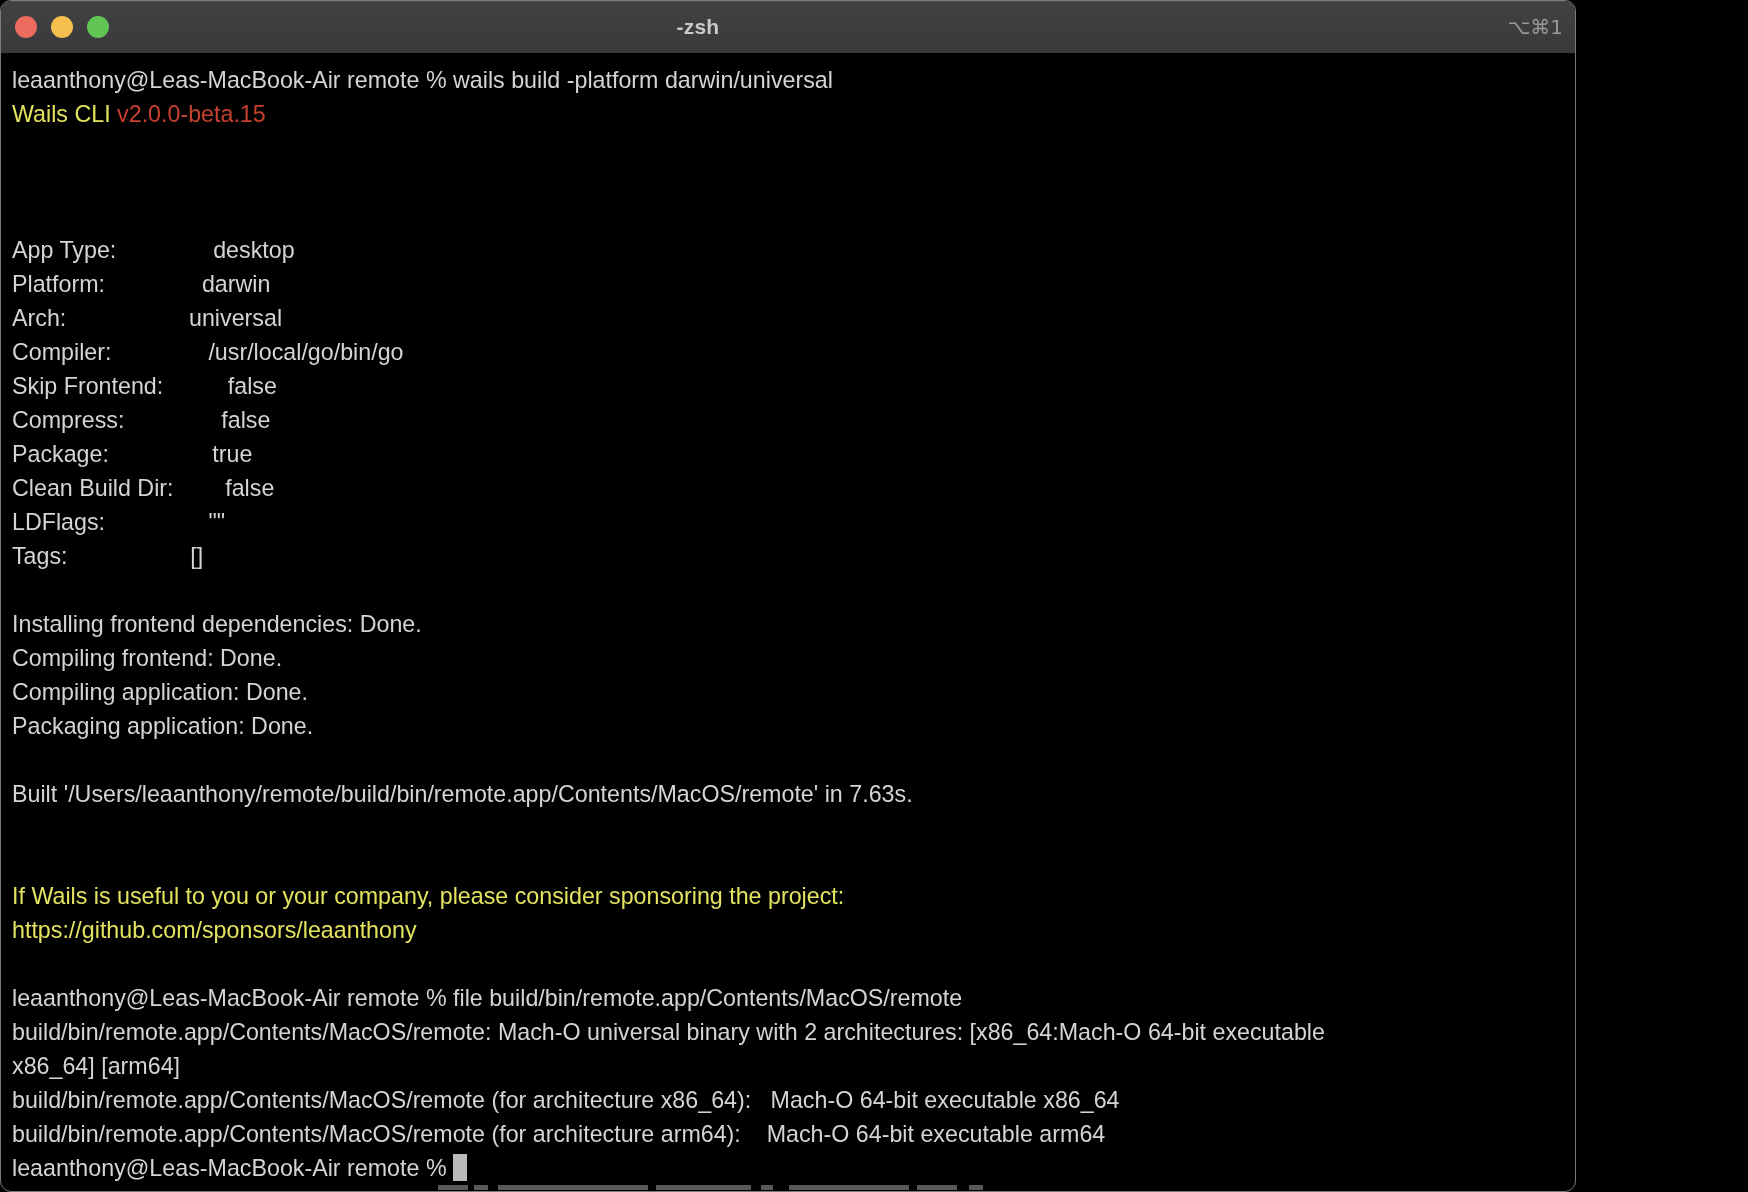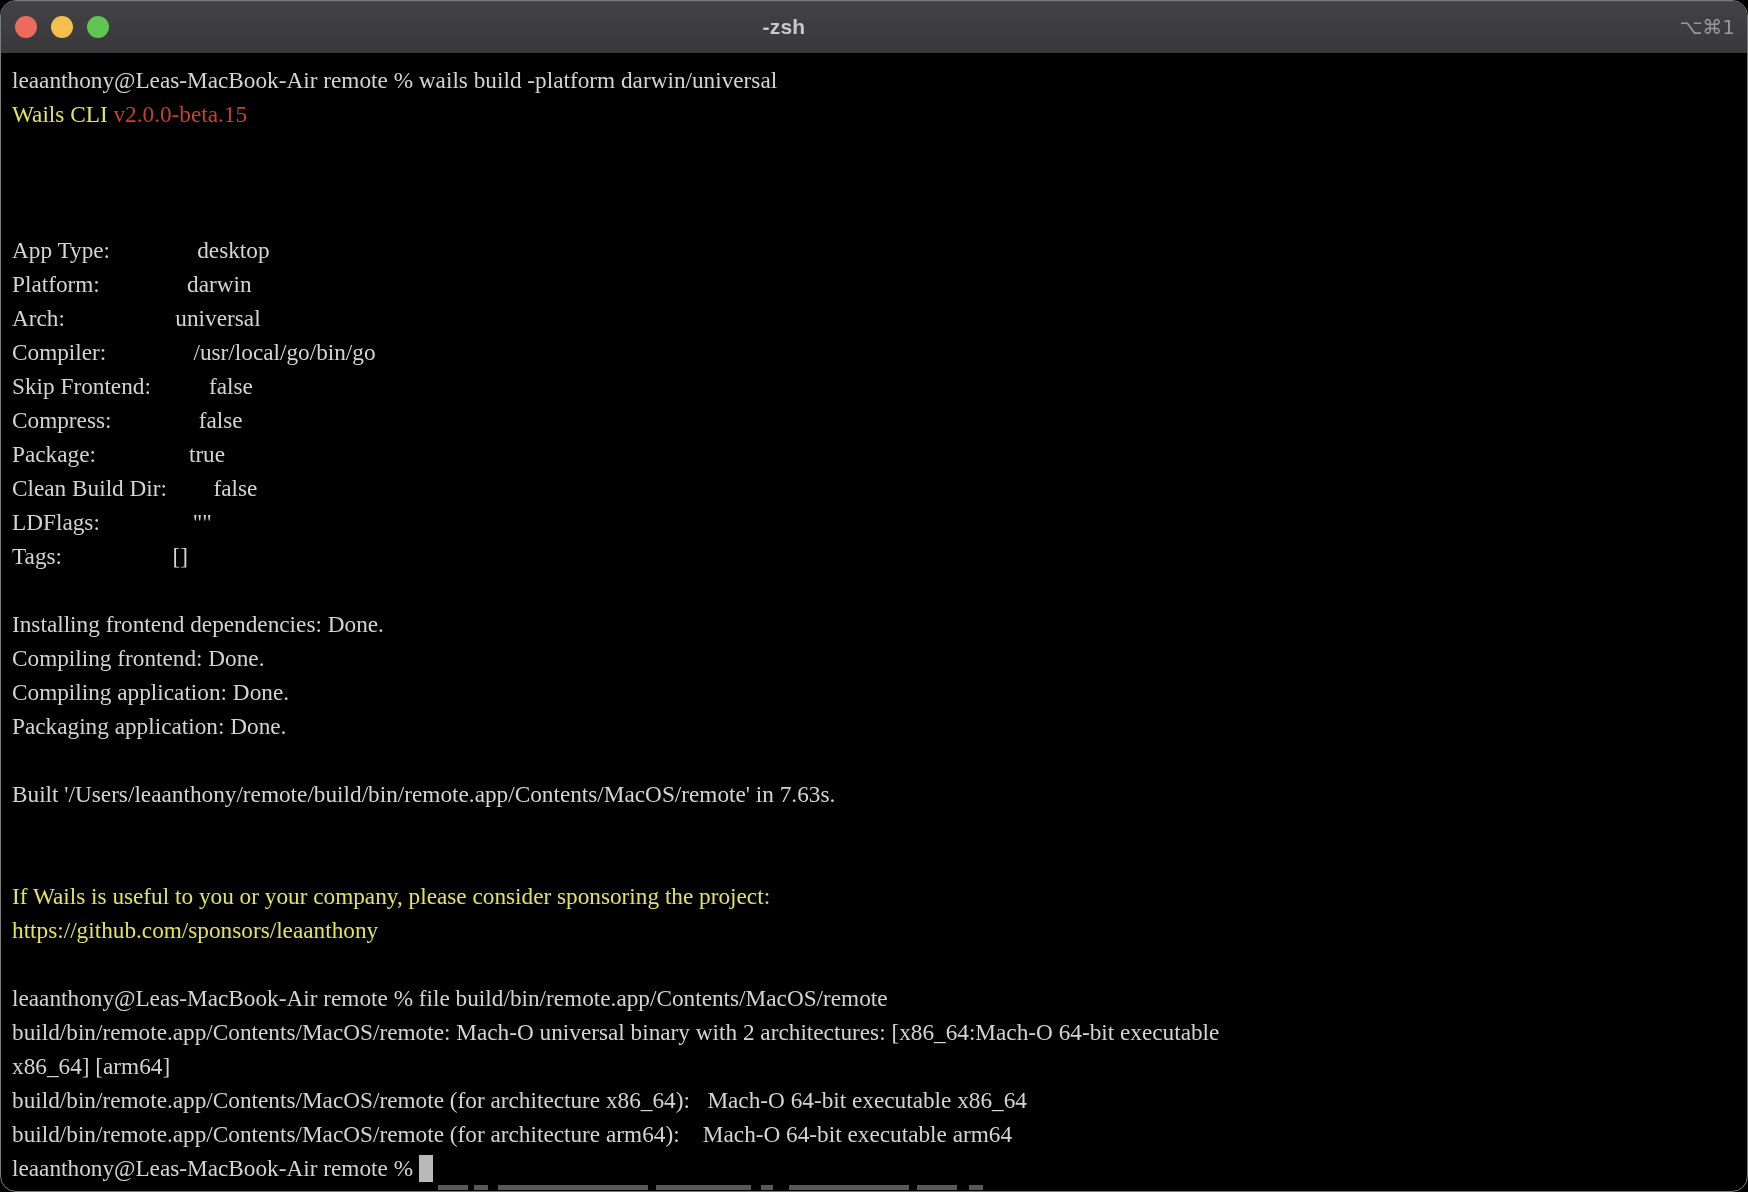--- a/index.html
+++ b/index.html
@@ -1,19 +1,19 @@
 <!DOCTYPE html>
 <html><head>
 <meta charset="utf-8">
 <style>
   html,body{margin:0;padding:0;background:#000;}
   body{width:1748px;height:1192px;overflow:hidden;}
   .window{
-    position:relative;width:1748px;height:1192px;box-sizing:border-box;
-    background:#000;border:1px solid #7b7b7b;border-radius:16px;overflow:hidden;
+    position:relative;width:1576px;height:1192px;box-sizing:border-box;
+    background:#000;border:1px solid #7b7b7b;border-radius:11px;overflow:hidden;
   }
   .titlebar{
     position:relative;height:52px;
     background:linear-gradient(#424244,#39393b);
     border-bottom:1px solid #000;
     box-shadow:inset 0 1px 0 rgba(255,255,255,0.07);
   }
   .lights{position:absolute;left:14px;top:15px;display:flex;gap:14px;}
   .light{width:22px;height:22px;border-radius:50%;}
   .titlebar .title{
@@ -23,21 +23,21 @@
     letter-spacing:0.2px;
   }
   .titlebar .shortcut{
     position:absolute;right:12px;top:0;height:52px;
     display:flex;align-items:center;
     font-family:"DejaVu Sans",sans-serif;font-size:20px;
   }
   .term{
     position:absolute;left:1px;top:53px;right:1px;bottom:1px;
     padding:9px 0 0 10px;
-    font-family:Liberation Serif, serif;
+    font-family:Liberation Sans, sans-serif;
     font-size:23.26px;line-height:34px;
     white-space:pre;overflow:hidden;
   }
   .line{height:34px;}
   .cursor{display:inline-block;width:14px;height:27px;vertical-align:middle;margin-top:-4px;}
   .fragments{position:absolute;left:0;bottom:1px;width:100%;height:6px;}
   .fragment{position:absolute;bottom:0;height:5px;}
 </style>
 </head>
 <body>

